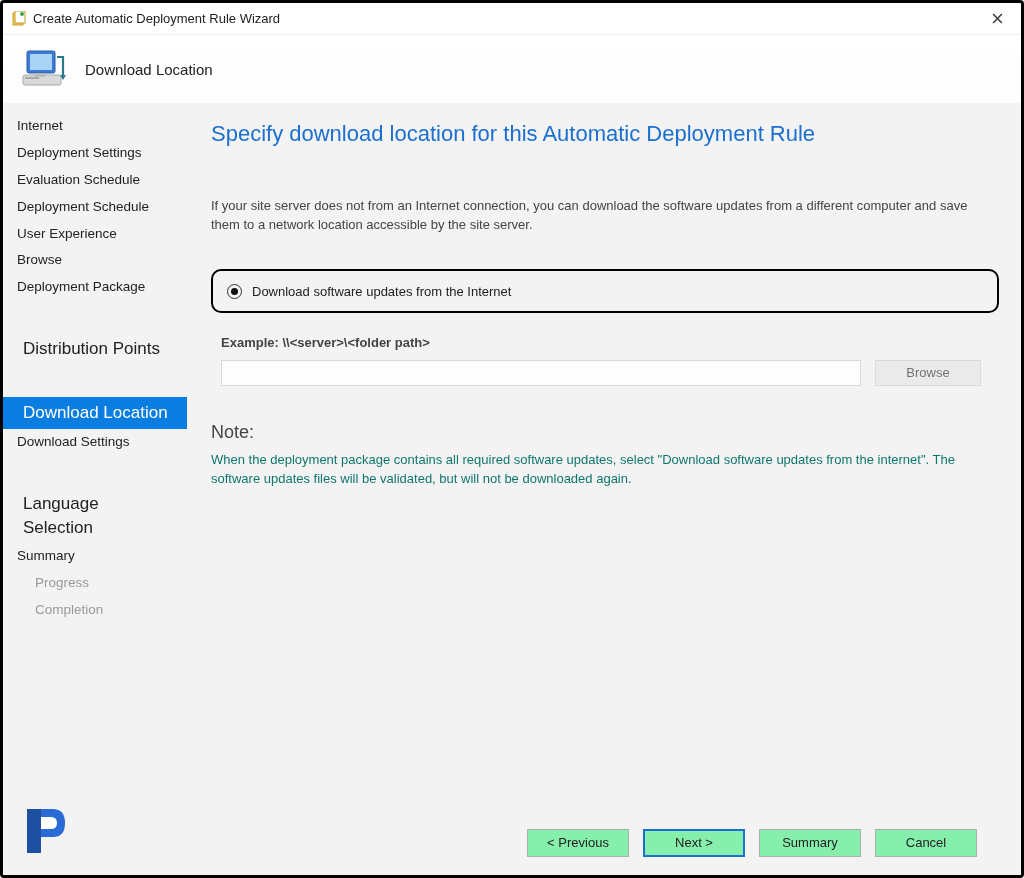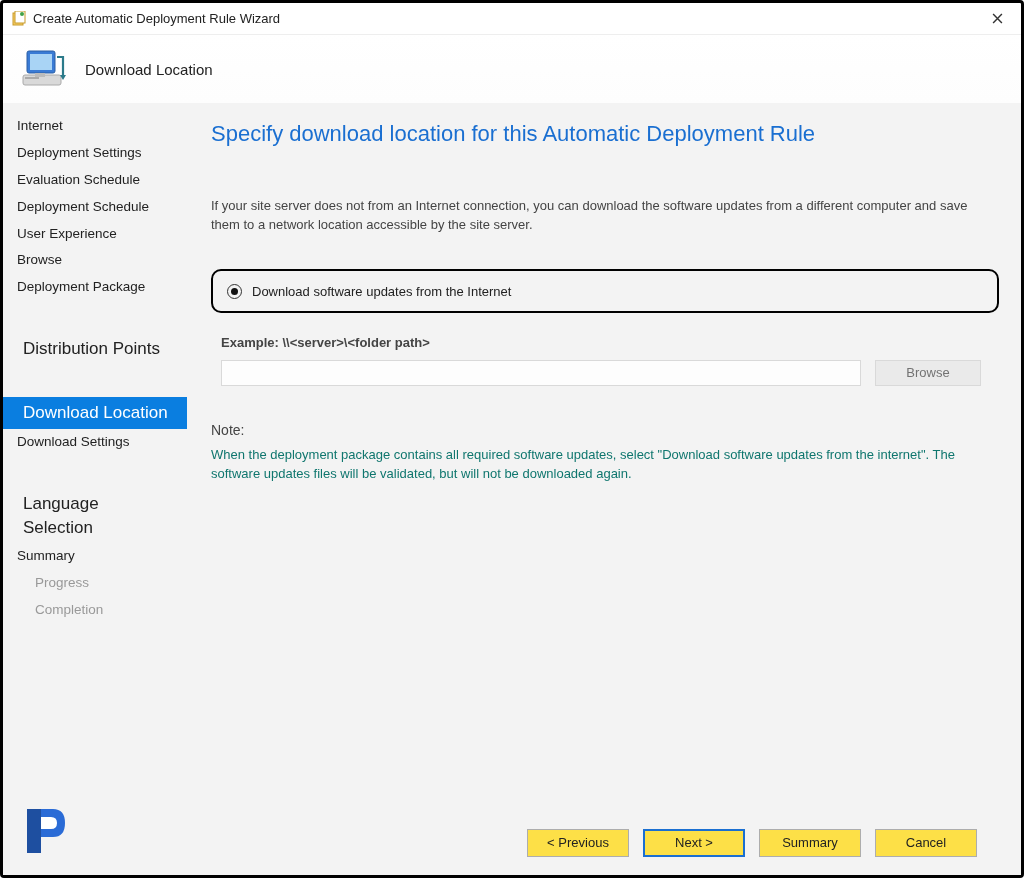--- a/index.html
+++ b/index.html
@@ -173,35 +173,35 @@
   }
   .browse-btn {
     width: 106px; height: 26px;
     border: 1px solid #d9d9d9;
     background: #eaeaea;
     color: #737373;
     font-size: 13px;
     text-align: center;
     line-height: 24px;
   }
-  .note-head { font-size: 14px; color:#444; margin-bottom: 8px; }
+  .note-head { font-size: 18px; color:#444; margin-bottom: 8px; }
   .note-body { font-size: 13px; color:#0f766e; line-height: 1.45; }
 
   
   .footer {
     display: flex;
     justify-content: flex-end;
     gap: 14px;
     padding: 14px 22px 18px 0;
   }
   .btn {
     min-width: 102px;
     height: 28px;
     border: 1px solid #adadad;
-    background: #fde047;
+    background: #86efac;
     font-size: 13px;
     color: #222;
     cursor: pointer;
     text-align: center;
     line-height: 26px;
   }
   .btn.primary {
     border: 2px solid #1a6fd1;
     line-height: 24px;
   }

